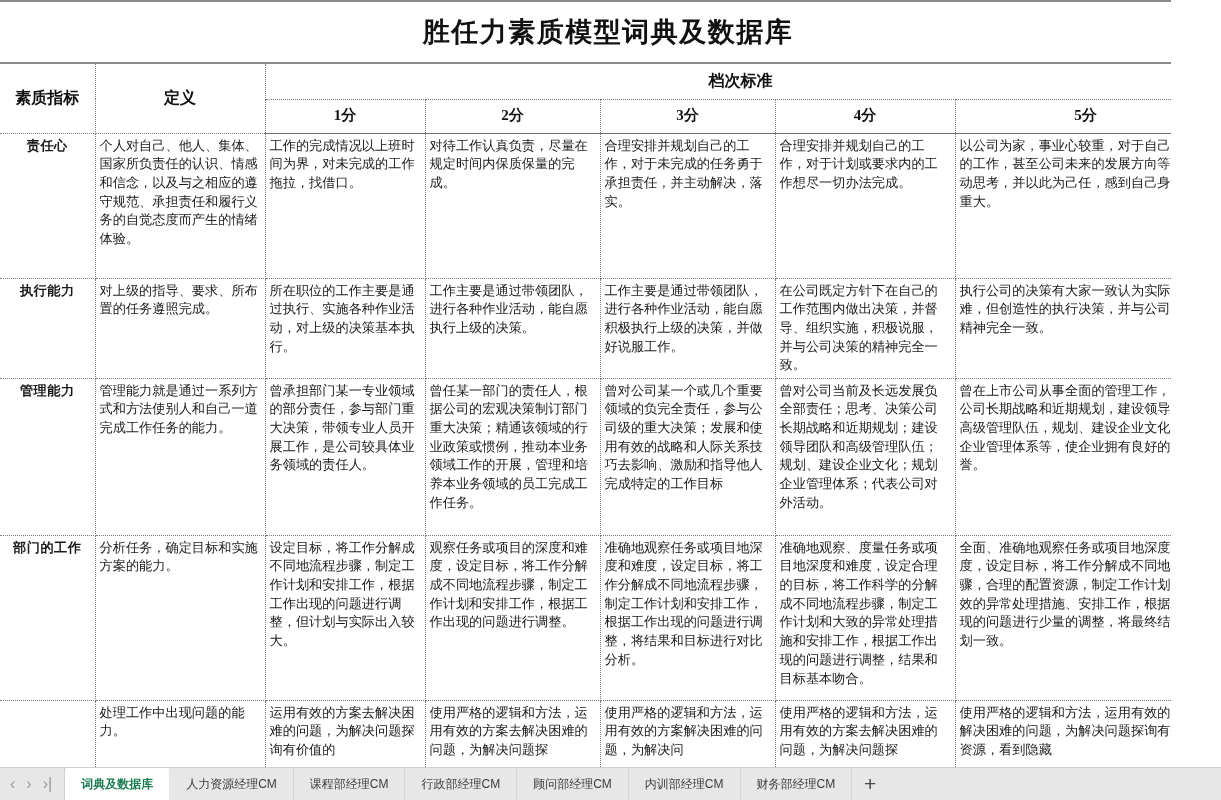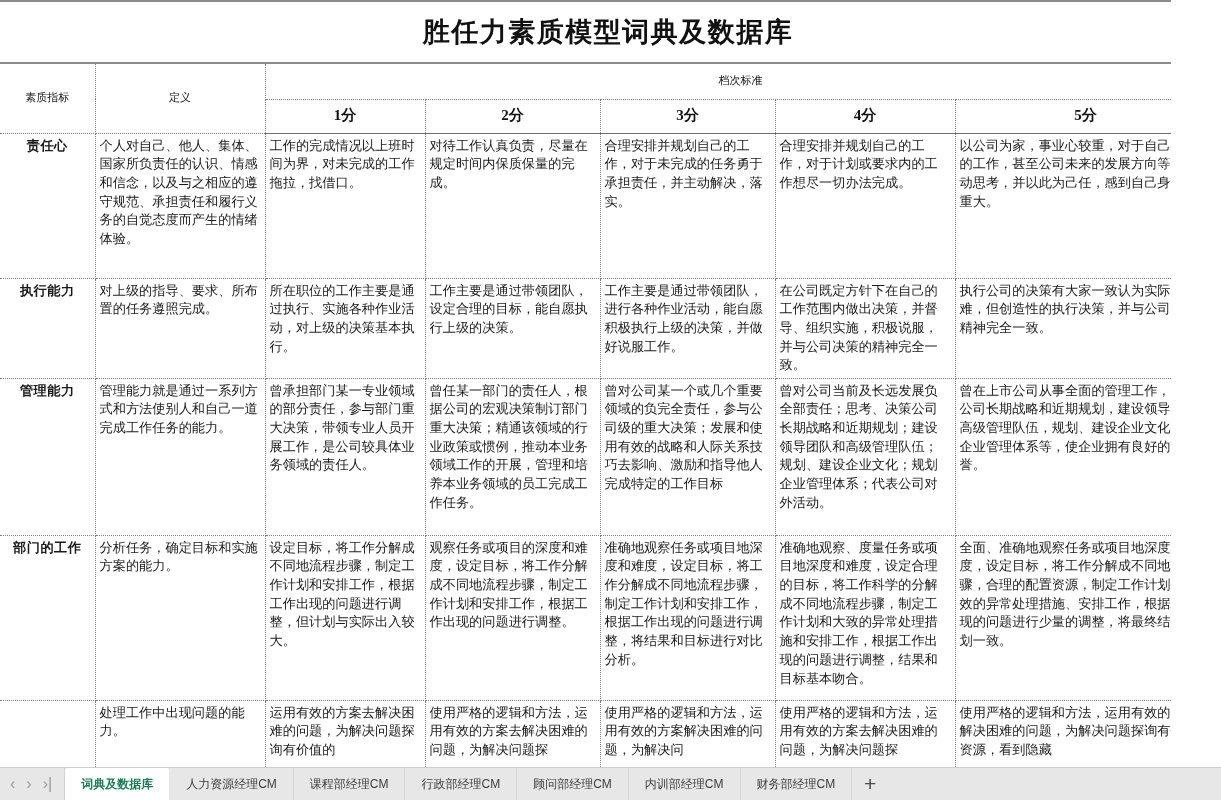--- a/index.html
+++ b/index.html
@@ -60,22 +60,22 @@
     font-weight: bold;
     letter-spacing: 1.5px;
     color: #111;
     font-family: "Liberation Serif", "DejaVu Serif", serif;
   }
 
   
   tr.hdr td {
     text-align: center;
     vertical-align: middle;
-    font-weight: normal;
-    font-size: 11px;
+    font-weight: bold;
+    font-size: 16px;
     color: #111;
     padding: 2px;
   }
   td.hdr-rot {
     border-bottom: 1px dotted #7c7c7c;
   }
   td.band {
     font-weight: bold;
     font-size: 13.5px;
   }
@@ -201,21 +201,21 @@
           <td class="body">对待工作认真负责，尽量在规定时间内保质保量的完成。</td>
           <td class="body">合理安排并规划自己的工作，对于未完成的任务勇于承担责任，并主动解决，落实。</td>
           <td class="body">合理安排并规划自己的工作，对于计划或要求内的工作想尽一切办法完成。</td>
           <td class="body">以公司为家，事业心较重，对于自己、部门的工作，甚至公司未来的发展方向等问题主动思考，并以此为己任，感到自己身负责任重大。</td>
         </tr>
 
         <tr class="r2">
           <td class="idx">执行能力</td>
           <td class="body">对上级的指导、要求、所布置的任务遵照完成。</td>
           <td class="body">所在职位的工作主要是通过执行、实施各种作业活动，对上级的决策基本执行。</td>
-          <td class="body">工作主要是通过带领团队，设定合理的目标，能自愿执行上级的决策。</td>
+          <td class="body">工作主要是通过带领团队，进行各种作业活动，能自愿执行上级的决策。</td>
           <td class="body">工作主要是通过带领团队，进行各种作业活动，能自愿积极执行上级的决策，并做好说服工作。</td>
           <td class="body">在公司既定方针下在自己的工作范围内做出决策，并督导、组织实施，积极说服，并与公司决策的精神完全一致。</td>
           <td class="body">执行公司的决策有大家一致认为实际的困难，但创造性的执行决策，并与公司决策的精神完全一致。</td>
         </tr>
 
         <tr class="r3">
           <td class="idx">管理能力</td>
           <td class="body">管理能力就是通过一系列方式和方法使别人和自己一道完成工作任务的能力。</td>
           <td class="body">曾承担部门某一专业领域的部分责任，参与部门重大决策，带领专业人员开展工作，是公司较具体业务领域的责任人。</td>
           <td class="body">曾任某一部门的责任人，根据公司的宏观决策制订部门重大决策；精通该领域的行业政策或惯例，推动本业务领域工作的开展，管理和培养本业务领域的员工完成工作任务。</td>

